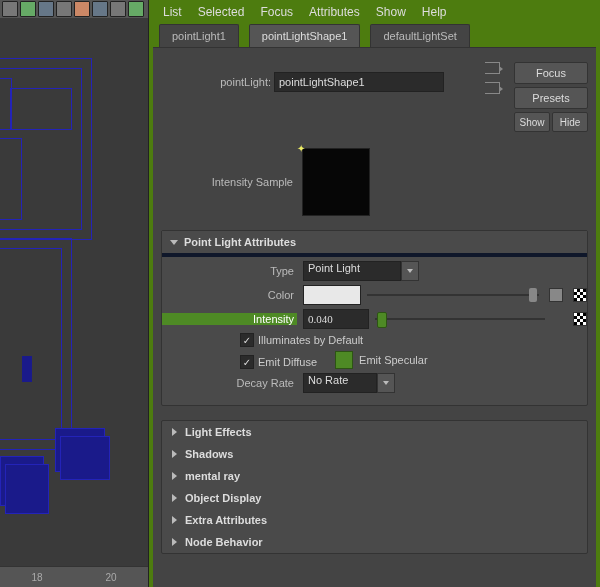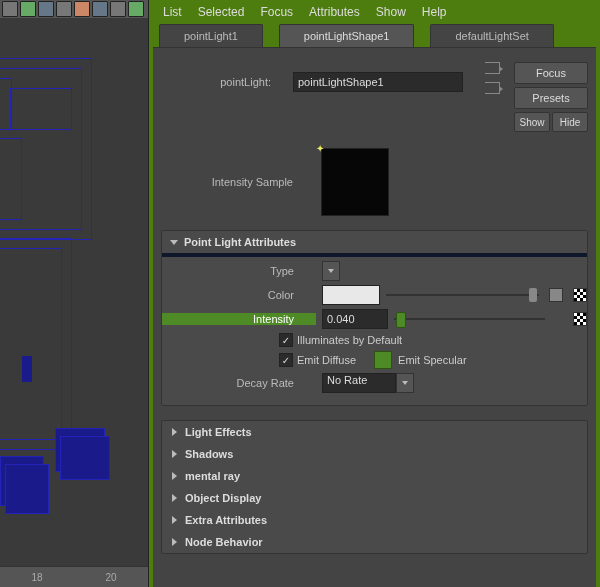--- a/index.html
+++ b/index.html
@@ -12,25 +12,25 @@
   .tb-ic.c{background:#678}
   .tb-ic.d{background:#c86}
   .vp-canvas{position:absolute;top:18px;left:0;right:0;bottom:20px;background:#3a3a3a;overflow:hidden}
   .wire{position:absolute;border:1px solid #2323b8}
   .ruler{position:absolute;left:0;right:0;bottom:0;height:20px;background:#555;border-top:1px solid #333;color:#aaa;font-size:10px;display:flex;align-items:center;justify-content:space-around}
   
   .panel{flex:1;display:flex;flex-direction:column;background:#4d7c0f;padding:0 4px}
   .menubar{height:24px;display:flex;align-items:center;gap:16px;padding:0 10px;color:#ddd;font-size:12px}
   .menubar span{cursor:default}
   .tabs{display:flex;gap:0;padding:0 6px;border-bottom:1px solid #333}
-  .tab{padding:5px 24px;background:#444;border:1px solid #333;border-bottom:none;color:#bbb;margin-right:16px;border-radius:2px 2px 0 0;font-size:11px}
+  .tab{padding:5px 12px;background:#444;border:1px solid #333;border-bottom:none;color:#bbb;margin-right:10px;border-radius:2px 2px 0 0;font-size:11px}
   .tab.active{background:#555;color:#ddd}
   .body{flex:1;background:#444;padding:10px 8px;overflow:auto}
   .row{display:flex;align-items:center;margin:4px 0;gap:6px}
-  .lbl{width:132px;text-align:right;color:#bbb;font-size:11px;padding-right:22px}
+  .lbl{width:132px;text-align:right;color:#bbb;font-size:11px;padding-right:3px}
   .fld{background:#2b2b2b;border:1px solid #222;color:#ddd;height:18px;padding:0 4px;font-size:11px}
   .fld.name{width:160px}
   .btncol{display:flex;flex-direction:column;gap:3px;margin-left:auto}
   .btn{background:#555;border:1px solid #333;color:#ddd;height:20px;min-width:62px;font-size:11px;border-radius:2px;display:flex;align-items:center;justify-content:center}
   .btn.small{min-width:34px;height:18px;font-size:10px}
   .btn-row{display:flex;gap:2px}
   .linkicons{display:flex;flex-direction:column;gap:8px;margin:0 8px}
   .linkicon{width:14px;height:10px;border:1px solid #888;border-left:none;position:relative}
   .linkicon::before{content:"";position:absolute;right:-4px;top:3px;width:0;height:0;border-top:3px solid transparent;border-bottom:3px solid transparent;border-left:4px solid #888}
   .swatch{width:66px;height:66px;background:#060606;border:1px solid #222;position:relative}
@@ -45,21 +45,21 @@
   .drop .ar{width:16px;height:18px;background:#555;border:1px solid #333;display:flex;align-items:center;justify-content:center}
   .drop .ar .tri{border-left:3px solid transparent;border-right:3px solid transparent;border-top:4px solid #bbb;border-bottom:none}
   .colorbox{width:56px;height:18px;background:#e8e8e8;border:1px solid #222}
   .slider{flex:1;height:18px;position:relative;display:flex;align-items:center}
   .slider .track{height:2px;background:#333;flex:1}
   .slider .thumb{width:8px;height:14px;background:#888;position:absolute;top:2px;border-radius:2px}
   .endicon{width:12px;height:12px;background:#888;border:1px solid #333;margin-left:4px}
   .checker{width:12px;height:12px;background:repeating-conic-gradient(#000 0 25%,#fff 0 50%) 0 0/6px 6px;border:1px solid #333;margin-left:4px}
   .hl{background:#4e8a25}
   .chk{width:12px;height:12px;background:#2b2b2b;border:1px solid #222;display:inline-flex;align-items:center;justify-content:center;color:#ddd;font-size:10px;margin-right:4px}
-  .chkrow{display:flex;align-items:center;gap:18px;margin:4px 0 4px 117px}
+  .chkrow{display:flex;align-items:flex-end;gap:18px;margin:4px 0 4px 78px}
   .chkbox-green{width:16px;height:16px;background:#4e8a25;border:1px solid #2d5414;margin-right:6px}
   .collapsed{display:flex;align-items:center;gap:8px;padding:5px 10px;color:#ddd;font-weight:bold;font-size:11px}
 </style>
 </head>
 <body>
 
 <div class="root">
 
   <div class="vp">
     <div class="toolbar">
@@ -138,40 +138,41 @@
 
       <div class="section">
         <div class="sec-head">
           <div class="tri dn"></div>
           <span>Point Light Attributes</span>
         </div>
 
         <div class="row">
           <div class="lbl">Type</div>
           <div class="drop">
+            <div class="fld">Point Light</div>
             <div class="ar">
                 <div class="tri"></div>
               </div>
           </div>
         </div>
 
         <div class="row">
           <div class="lbl">Color</div>
           <div class="colorbox"></div>
           <div class="slider">
             <div class="track"></div>
             <div class="thumb" style="left:calc(100% - 10px)"></div>
           </div>
           <div class="endicon"></div>
           <div class="checker"></div>
         </div>
 
         <div class="row">
           <div class="lbl hl" style="color:#fff;background:#4e8a25">Intensity</div>
-          <input class="fld" style="width: 56px;" value="0.040">
+          <input class="fld" style="width: 56px; font-family: Liberation Serif, serif;" value="0.040">
           <div class="slider">
             <div class="track"></div>
             <div class="thumb" style="left:2px;background:#4e8a25;border:1px solid #2d5414"></div>
           </div>
           <div style="width:12px"></div>
           <div class="checker"></div>
         </div>
 
         <div class="chkrow">
           <label><span class="chk">✓</span><span>Illuminates by Default</span></label>

